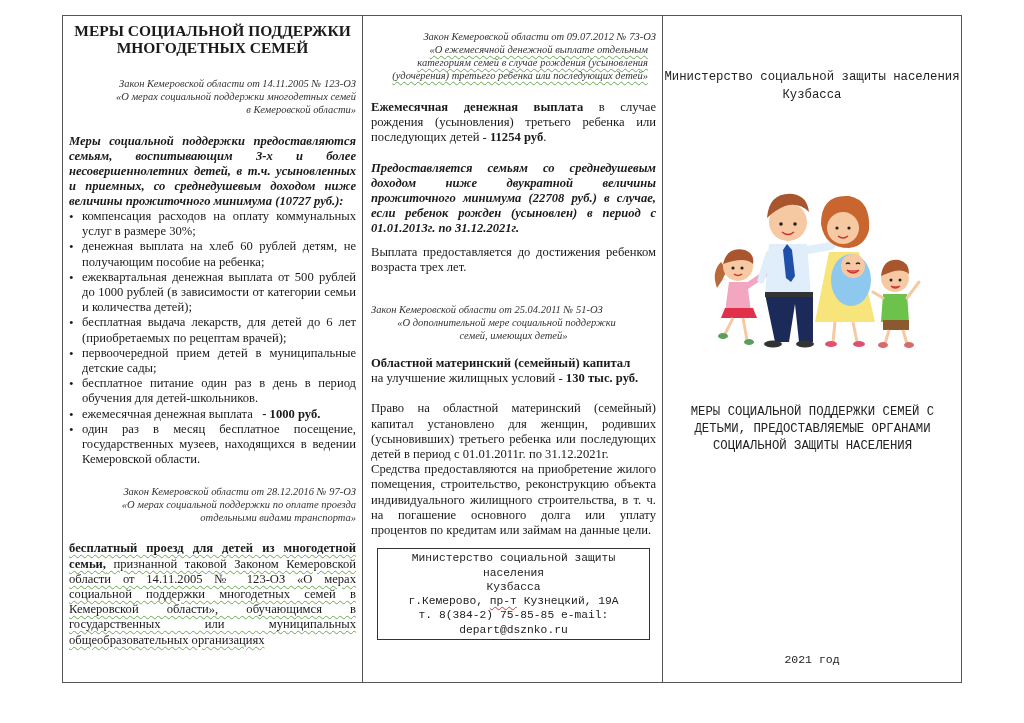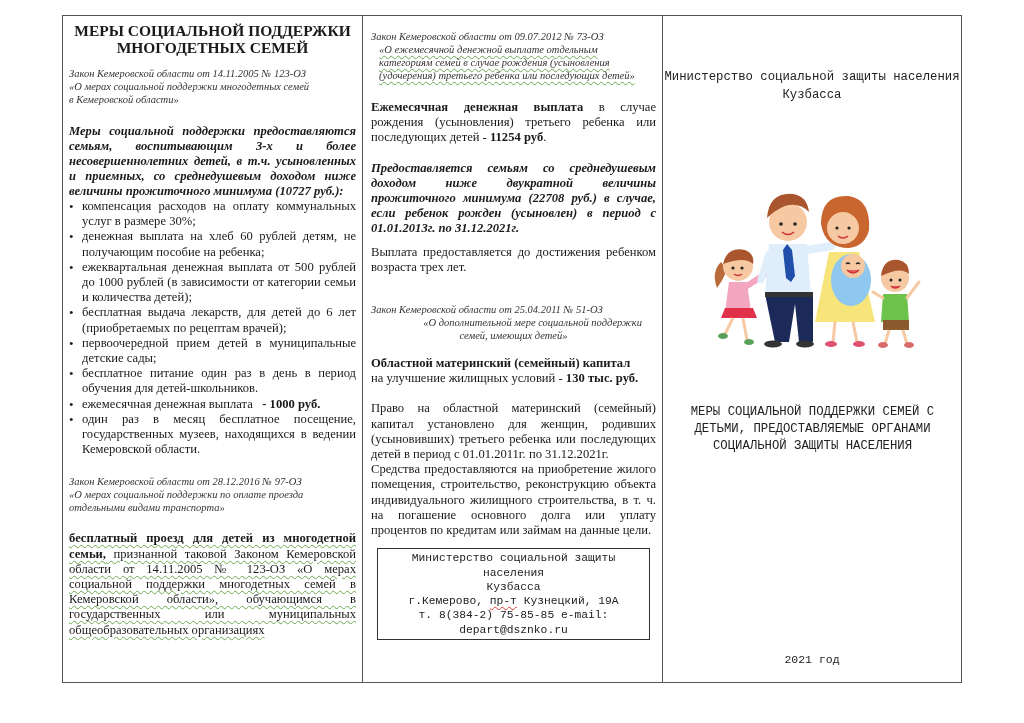--- a/index.html
+++ b/index.html
@@ -8,21 +8,21 @@
     position:absolute; left:62px; top:15px; width:900px; height:668px;
     border:1px solid #555; box-sizing:border-box; display:flex;
   }
   .col { box-sizing:border-box; height:100%; position:relative; }
   .col1 { width:300px; border-right:1px solid #555; padding:2px 6px 0 6px; }
   .col2 { width:300px; border-right:1px solid #555; padding:6px 6px 0 8px; }
   .col3 { width:298px; padding:0 6px; }
   .serif { font-family:"Liberation Serif", "DejaVu Serif", serif; color:#1a1a1a; }
   .sans { font-family:Liberation Mono, monospace; color:#222; }
   .title { font-weight:bold; font-size:15.5px; text-align:center; line-height:17px; margin:0; }
-  .law { font-style:italic; font-size:10.5px; text-align:left; line-height:13px; color:#333; }
+  .law { font-style:italic; font-size:10.5px; text-align:right; line-height:13px; color:#333; }
   .intro { font-style:italic; font-weight:bold; font-size:12.6px; text-align:justify; line-height:15px; margin:0; }
   ul.bullets { list-style:none; margin:0; padding:0; }
   ul.bullets li { position:relative; padding-left:13px; font-size:12.6px; line-height:15.2px; text-align:justify; }
   ul.bullets li::before { content:"\2022"; position:absolute; left:0; top:0; font-size:13px; }
   .indep { font-style:italic; font-weight:bold; font-size:12.6px; line-height:15px; padding-left:13px; }
   .p { font-size:12.6px; line-height:15.2px; text-align:justify; margin:0;font-family:Liberation Serif, serif; }
   .b { font-weight:bold; }
   .bi { font-weight:bold; font-style:italic; }
   .wavy { text-decoration:underline wavy #6aa84f; text-underline-offset:2px; text-decoration-thickness:1px; }
   .contact-box {
@@ -39,21 +39,21 @@
 <body>
 
 <div class="frame">
 
   <div class="col col1 serif">
     <div style="height:4px"></div>
     <p class="title">
       <span>МЕРЫ СОЦИАЛЬНОЙ ПОДДЕРЖКИ</span><br>
       <span>МНОГОДЕТНЫХ СЕМЕЙ</span>
     </p>
-    <div class="law" style="margin-top:11px">
+    <div class="law" style="margin-top:21px">
       <div>Закон Кемеровской области от 14.11.2005 № 123-ОЗ</div>
       <div>«О мерах социальной поддержки многодетных семей</div>
       <div>в Кемеровской области»</div>
     </div>
     <p class="intro" style="margin-top:18px">Меры социальной поддержки предоставляются семьям, воспитывающим 3-х и более несовершеннолетних детей, в т.ч. усыновленных и приемных, со среднедушевым доходом ниже величины прожиточного минимума (10727 руб.):</p>
     <ul class="bullets">
       <li>компенсация расходов на оплату коммунальных услуг в размере 30%;</li>
       <li>денежная выплата на хлеб 60 рублей детям, не получающим пособие на ребенка;</li>
       <li>ежеквартальная денежная выплата от 500 рублей до 1000 рублей (в зависимости от категории семьи и количества детей);</li>
       <li>бесплатная выдача лекарств, для детей до 6 лет (приобретаемых по рецептам врачей);</li>
@@ -79,21 +79,21 @@
       <div>Закон Кемеровской области от 09.07.2012 № 73-ОЗ</div>
       <div class="wavy" style="padding:0 8px">«О ежемесячной денежной выплате отдельным категориям семей в случае рождения (усыновления (удочерения) третьего ребенка или последующих детей»</div>
     </div>
     <p class="p" style="margin-top:18px">
       <span class="b">Ежемесячная денежная выплата</span><span> в случае рождения (усыновления) третьего ребенка или последующих детей  - </span><span class="b">11254 руб</span><span>.</span>
     </p>
     <p class="p bi" style="margin-top:15px">Предоставляется семьям со среднедушевым доходом ниже двукратной величины прожиточного минимума (22708 руб.) в случае, если ребенок рожден (усыновлен) в период с 01.01.2013г. по 31.12.2021г.</p>
     <p class="p" style="margin-top:8px">Выплата предоставляется до достижения ребенком возраста трех лет.</p>
     <div class="law" style="margin-top:28px; text-align:left">
       <div>Закон Кемеровской области от 25.04.2011 № 51-ОЗ</div>
-      <div style="text-align:right; padding-right:14px">«О дополнительной мере социальной поддержки</div>
+      <div style="text-align:center; padding-right:14px">«О дополнительной мере социальной поддержки</div>
       <div style="text-align:center">семей, имеющих детей»</div>
     </div>
     <p class="p" style="margin-top:14px">
       <span class="b">Областной материнский (семейный) капитал</span><br>
       <span>на улучшение жилищных условий - </span><span class="b">130 тыс. руб.</span>
     </p>
     <p class="p" style="margin-top:15px">Право на областной материнский (семейный) капитал установлено для женщин, родивших (усыновивших) третьего ребенка или последующих детей в период с 01.01.2011г. по 31.12.2021г.</p>
     <p class="p">Средства предоставляются на  приобретение жилого помещения, строительство, реконструкцию объекта индивидуального жилищного строительства, в т. ч. на погашение основного долга или уплату процентов по кредитам или займам на данные цели.</p>
     <div class="contact-box sans">
       <div>Министерство социальной защиты населения</div>

